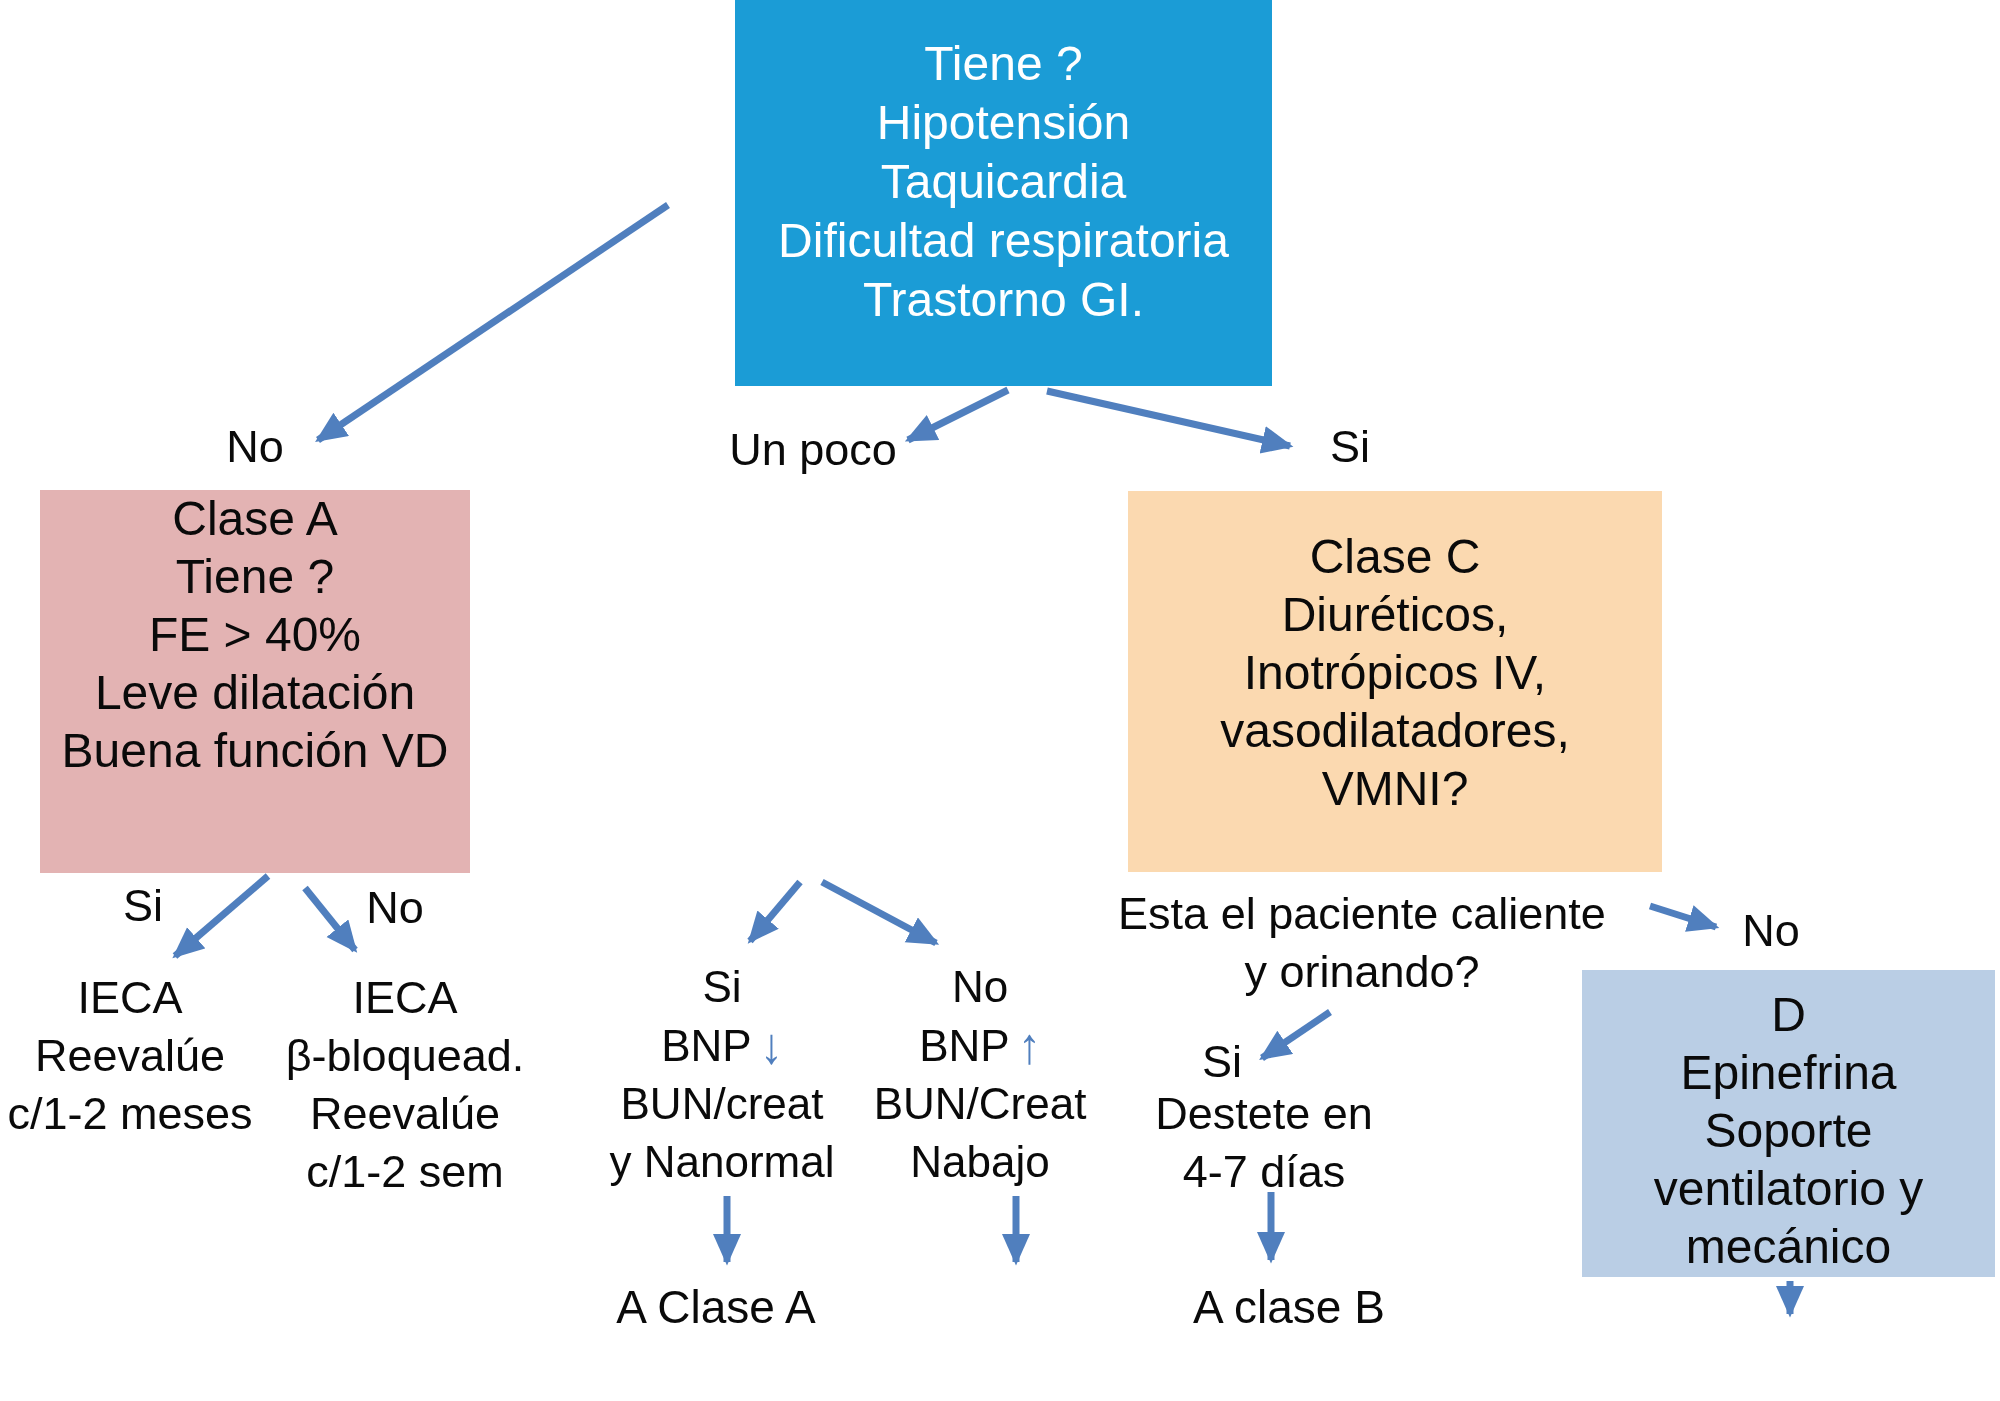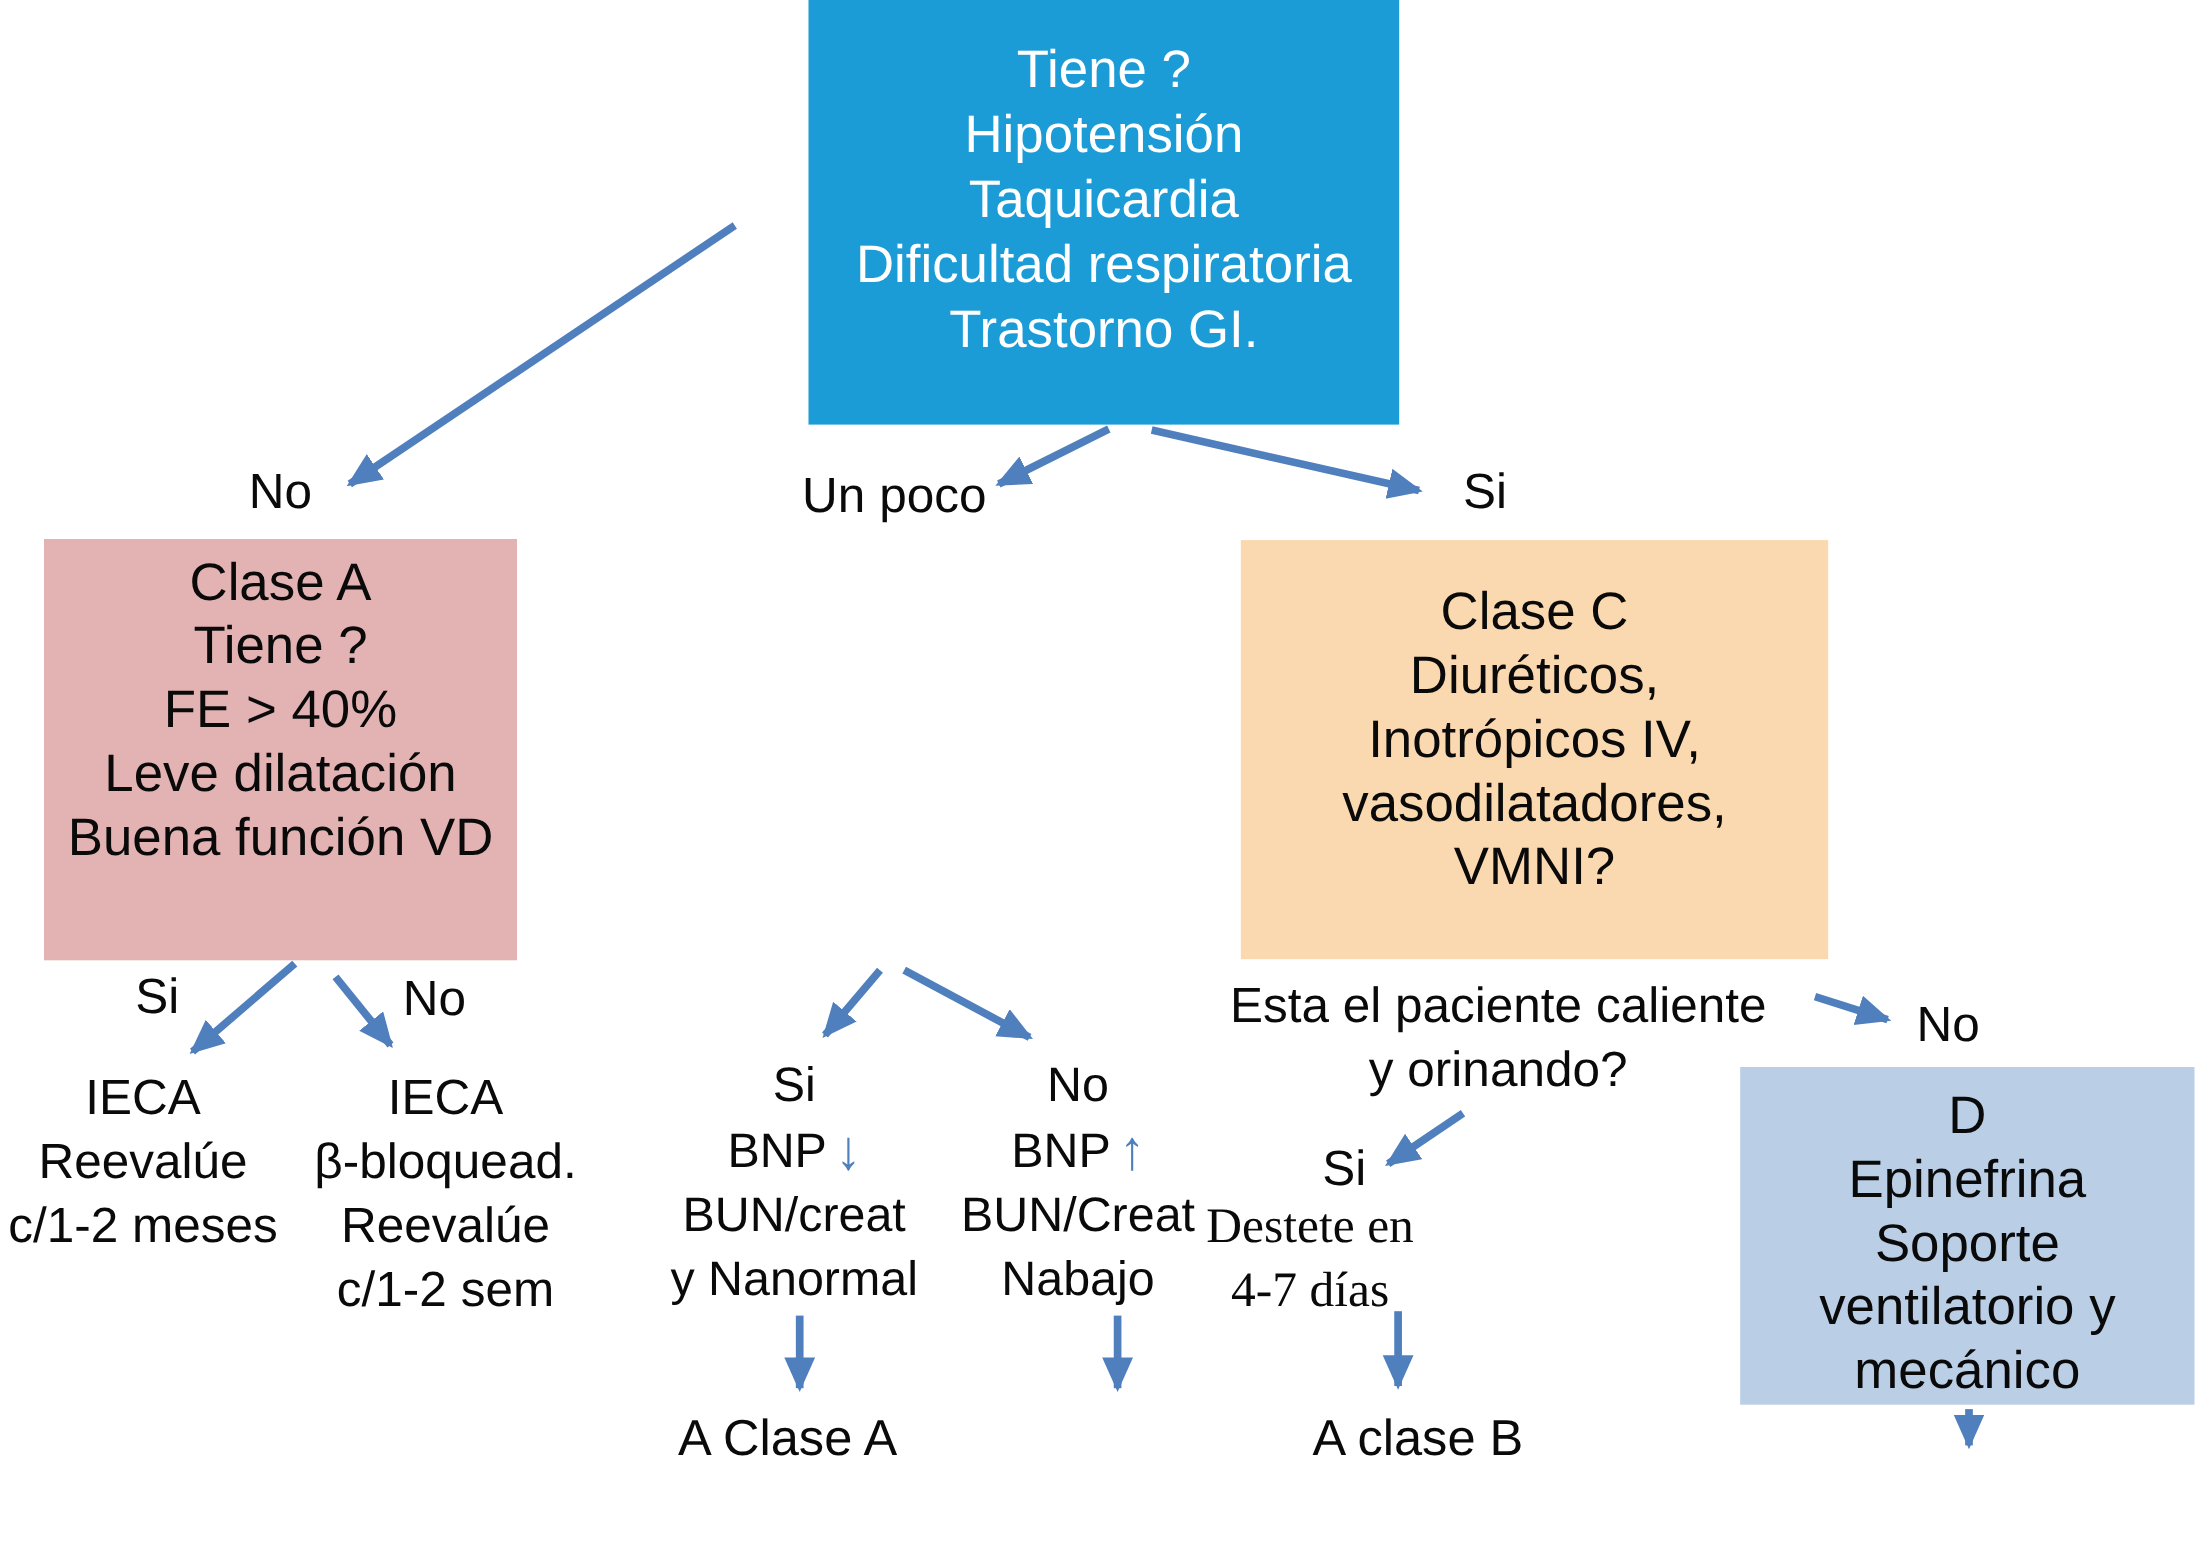--- a/index.html
+++ b/index.html
@@ -14,21 +14,21 @@
     font-family:"Liberation Sans", sans-serif; color:var(--text);
   }
   .node{
     position:absolute; box-sizing:border-box; text-align:center;
     font-size:48px; line-height:58px; white-space:pre-line;
   }
   .node-root{
     left:735px; top:0; width:537px; height:386px;
     background:var(--root-bg); color:var(--root-text); padding-top:34px; line-height:59px;
   }
-  .node-a{ left:40px;   top:490px; width:430px; height:383px; background:var(--class-a-bg); padding-top:11px; }
+  .node-a{ left:40px;   top:490px; width:430px; height:383px; background:var(--class-a-bg); }
   .node-b{ left:588px;  top:490px; width:459px; height:388px; background:var(--class-b-bg); padding-top:40px; }
   .node-c{ left:1128px; top:491px; width:534px; height:381px; background:var(--class-c-bg); padding-top:37px; }
   .node-d{ left:1582px; top:970px; width:413px; height:307px; background:var(--class-d-bg); padding-top:16px; }
   .lbl{
     position:absolute; transform:translate(-50%,-50%); text-align:center;
     font-size:45px; line-height:58px; white-space:pre-line;
   }
   .lbl.big{ font-size:46px; }
   .col{
     position:absolute; transform:translateX(-50%); text-align:center;
@@ -114,20 +114,20 @@
   <div class="col" style="left:980px; top:958px;">
     <div class="line">No</div>
     <div class="line"><span>BNP</span><span class="trend">↑</span></div>
     <div class="line">BUN/Creat
 Nabajo</div>
   </div>
 
   <div class="lbl" style="left:1362px; top:943px;">Esta el paciente caliente
 y orinando?</div>
   <div class="lbl" style="left:1222px; top:1062px;">Si</div>
-  <div class="lbl" style="left:1191px; top:1143px;font-family:Liberation Serif, serif;">Destete en
+  <div class="lbl" style="left:1264px; top:1143px;">Destete en
 4-7 días</div>
   <div class="lbl" style="left:1771px; top:931px;">No</div>
 
   <div class="lbl big" style="left:716px;  top:1307px;">A Clase A</div>
   <div class="lbl big" style="left:1289px; top:1307px;">A clase B</div>
 
 </div>
 
 </body></html>

